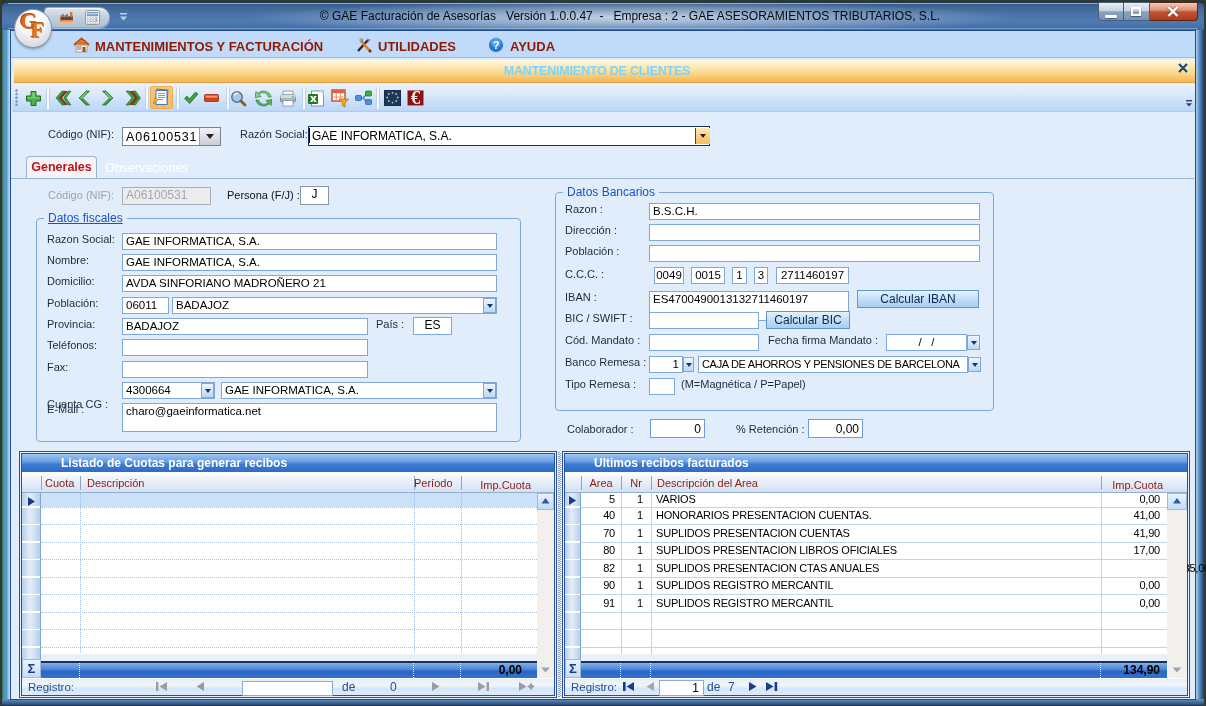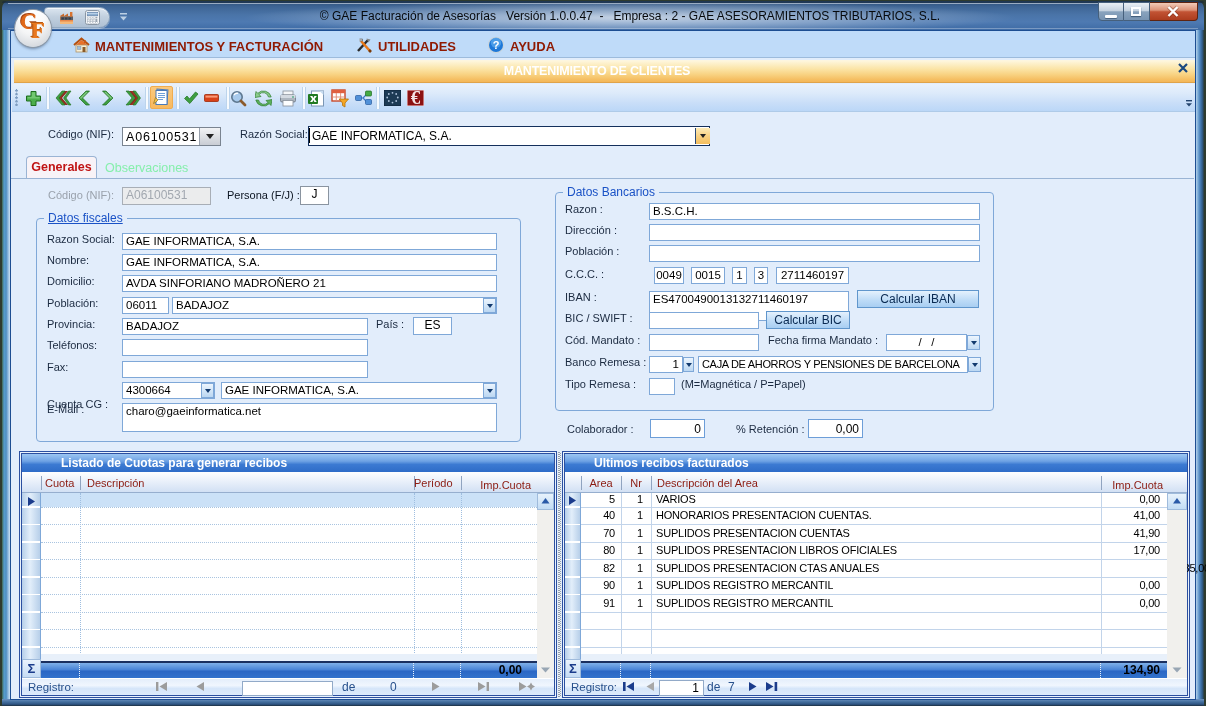--- a/index.html
+++ b/index.html
@@ -71,21 +71,21 @@
     <svg width="18" height="18" viewBox="0 0 18 18">
       <circle cx="9" cy="9" r="8.2" fill="#C8D4DC"></circle>
       <circle cx="9" cy="9" r="7" fill="#1E78D8"></circle>
       <circle cx="9" cy="6.6" r="5.2" fill="#5AA8EE" opacity=".75"></circle>
       <text x="9" y="13" font-family="Liberation Sans" font-size="11" font-weight="bold" fill="#FFF" text-anchor="middle">?</text>
     </svg>
   </div>
 <div class="ab" style="left:510px;top:39px;font-size:13px;font-weight:bold;color:#8F1902">AYUDA</div>
 
 <div class="ab" style="left:14px;top:60px;width:1181px;height:23px;background:linear-gradient(180deg,#FEF6DC 0%,#FBE4A6 38%,#F8D281 65%,#F5BD60 90%,#F4B658 100%);border-top:1px solid #FDF6DF;border-bottom:1px solid #E0A349;box-sizing:border-box"></div>
-<div class="ab" style="left:14px;top:60px;width:1181px;height:34px;text-align:center;font-size:12.5px;font-weight:bold;color:#ffffff;letter-spacing:-.2px;line-height:23px;padding-right:15px;box-sizing:border-box">MANTENIMIENTO DE CLIENTES</div>
+<div class="ab" style="left:14px;top:60px;width:1181px;height:34px;text-align:center;font-size:12.5px;font-weight:bold;color:#7dd3fc;letter-spacing:-.2px;line-height:23px;padding-right:15px;box-sizing:border-box">MANTENIMIENTO DE CLIENTES</div>
 <div class="ab" style="left:1176px;top:61px;width:20px;height:20px">
     <svg width="14" height="14" viewBox="0 0 14 14">
       <path d="M3 3 L11 11 M11 3 L3 11" stroke="#1A4880" stroke-width="2.2"></path>
     </svg>
   </div>
 
 <div class="ab" style="left:12px;top:84px;width:1183px;height:28px;background:linear-gradient(180deg,#E9F1FC 0%,#DCEAFA 35%,#C9DEF8 70%,#BBD7F7 100%);border-bottom:1px solid #AFCBE8;box-sizing:border-box"></div>
 <div class="ab" style="left:15px;top:89px;width:3px;height:18px;background-image:radial-gradient(circle at 1.5px 1.5px,#7E9CC0 1.1px,transparent 1.4px);background-size:3px 3.6px"></div>
 <div id="toolbar">
 <div class="ab" style="left:25px;top:90px">
@@ -237,21 +237,21 @@
   </div>
 <div class="lb" style="left:240px;top:126px">Razón Social:</div>
 <div class="tb" style="left:308px;top:126px;width:402px;height:20px;border:1px solid #14305C;font-size:12px;padding-top:3px">GAE INFORMATICA, S.A.</div>
 <div class="ab" style="left:309px;top:128px;width:1px;height:15px;background:#000"></div>
 <div class="ab" style="left:695px;top:128px;width:14px;height:16px;background:linear-gradient(180deg,#FDEBB8 0%,#F8CF7E 55%,#F4BE5E 100%);border-left:1px solid #2A4A7A">
     <div class="gtri" style="left:4px;top:6px"></div>
   </div>
 
 <div class="ab" style="left:11px;top:178px;width:1183px;height:1px;background:#9AB4D4"></div>
 <div class="ab" style="left:26px;top:156px;width:71px;height:22px;background:#F8F3F7;border:1px solid #9AB4D4;border-bottom:none;border-radius:4px 4px 0 0;box-sizing:border-box;text-align:center;font-size:12.5px;font-weight:bold;color:#C01414;line-height:21px"><span style="">Generales</span></div>
-<div class="ab" style="left:105px;top:161px;font-size:12.5px;color:#86efac">Observaciones</div>
+<div class="ab" style="left:105px;top:161px;font-size:12.5px;color:#ffffff">Observaciones</div>
 
 <div class="lb" style="left:48px;top:187px;color:#9AA2AC">Código (NIF):</div>
 <div class="tb" style="left:122px;top:187px;width:89px;height:18px;background:#EBECED;border-color:#A8AEB6;color:#A2A8B0;font-size:12px">A06100531</div>
 <div class="lb" style="left:227px;top:187px;color:#0B1420">Persona (F/J) :</div>
 <div class="tb" style="left:300px;top:186px;width:29px;height:19px;border-color:#8A94A0;text-align:center;font-size:12px;padding-left:0">J</div>
 
 <div class="ab" style="left:36px;top:218px;width:483px;height:222px;border:1px solid #7FA8D8;border-radius:4px"></div>
 <div class="ab" style="left:44px;top:211px;background:#E2EDFB;padding:0 4px;font-size:12px;color:#1A52C6;text-decoration:underline">Datos fiscales</div>
 <div id="fiscales">
 <div class="lb" style="left:47px;top:231px">Razon Social:</div>

